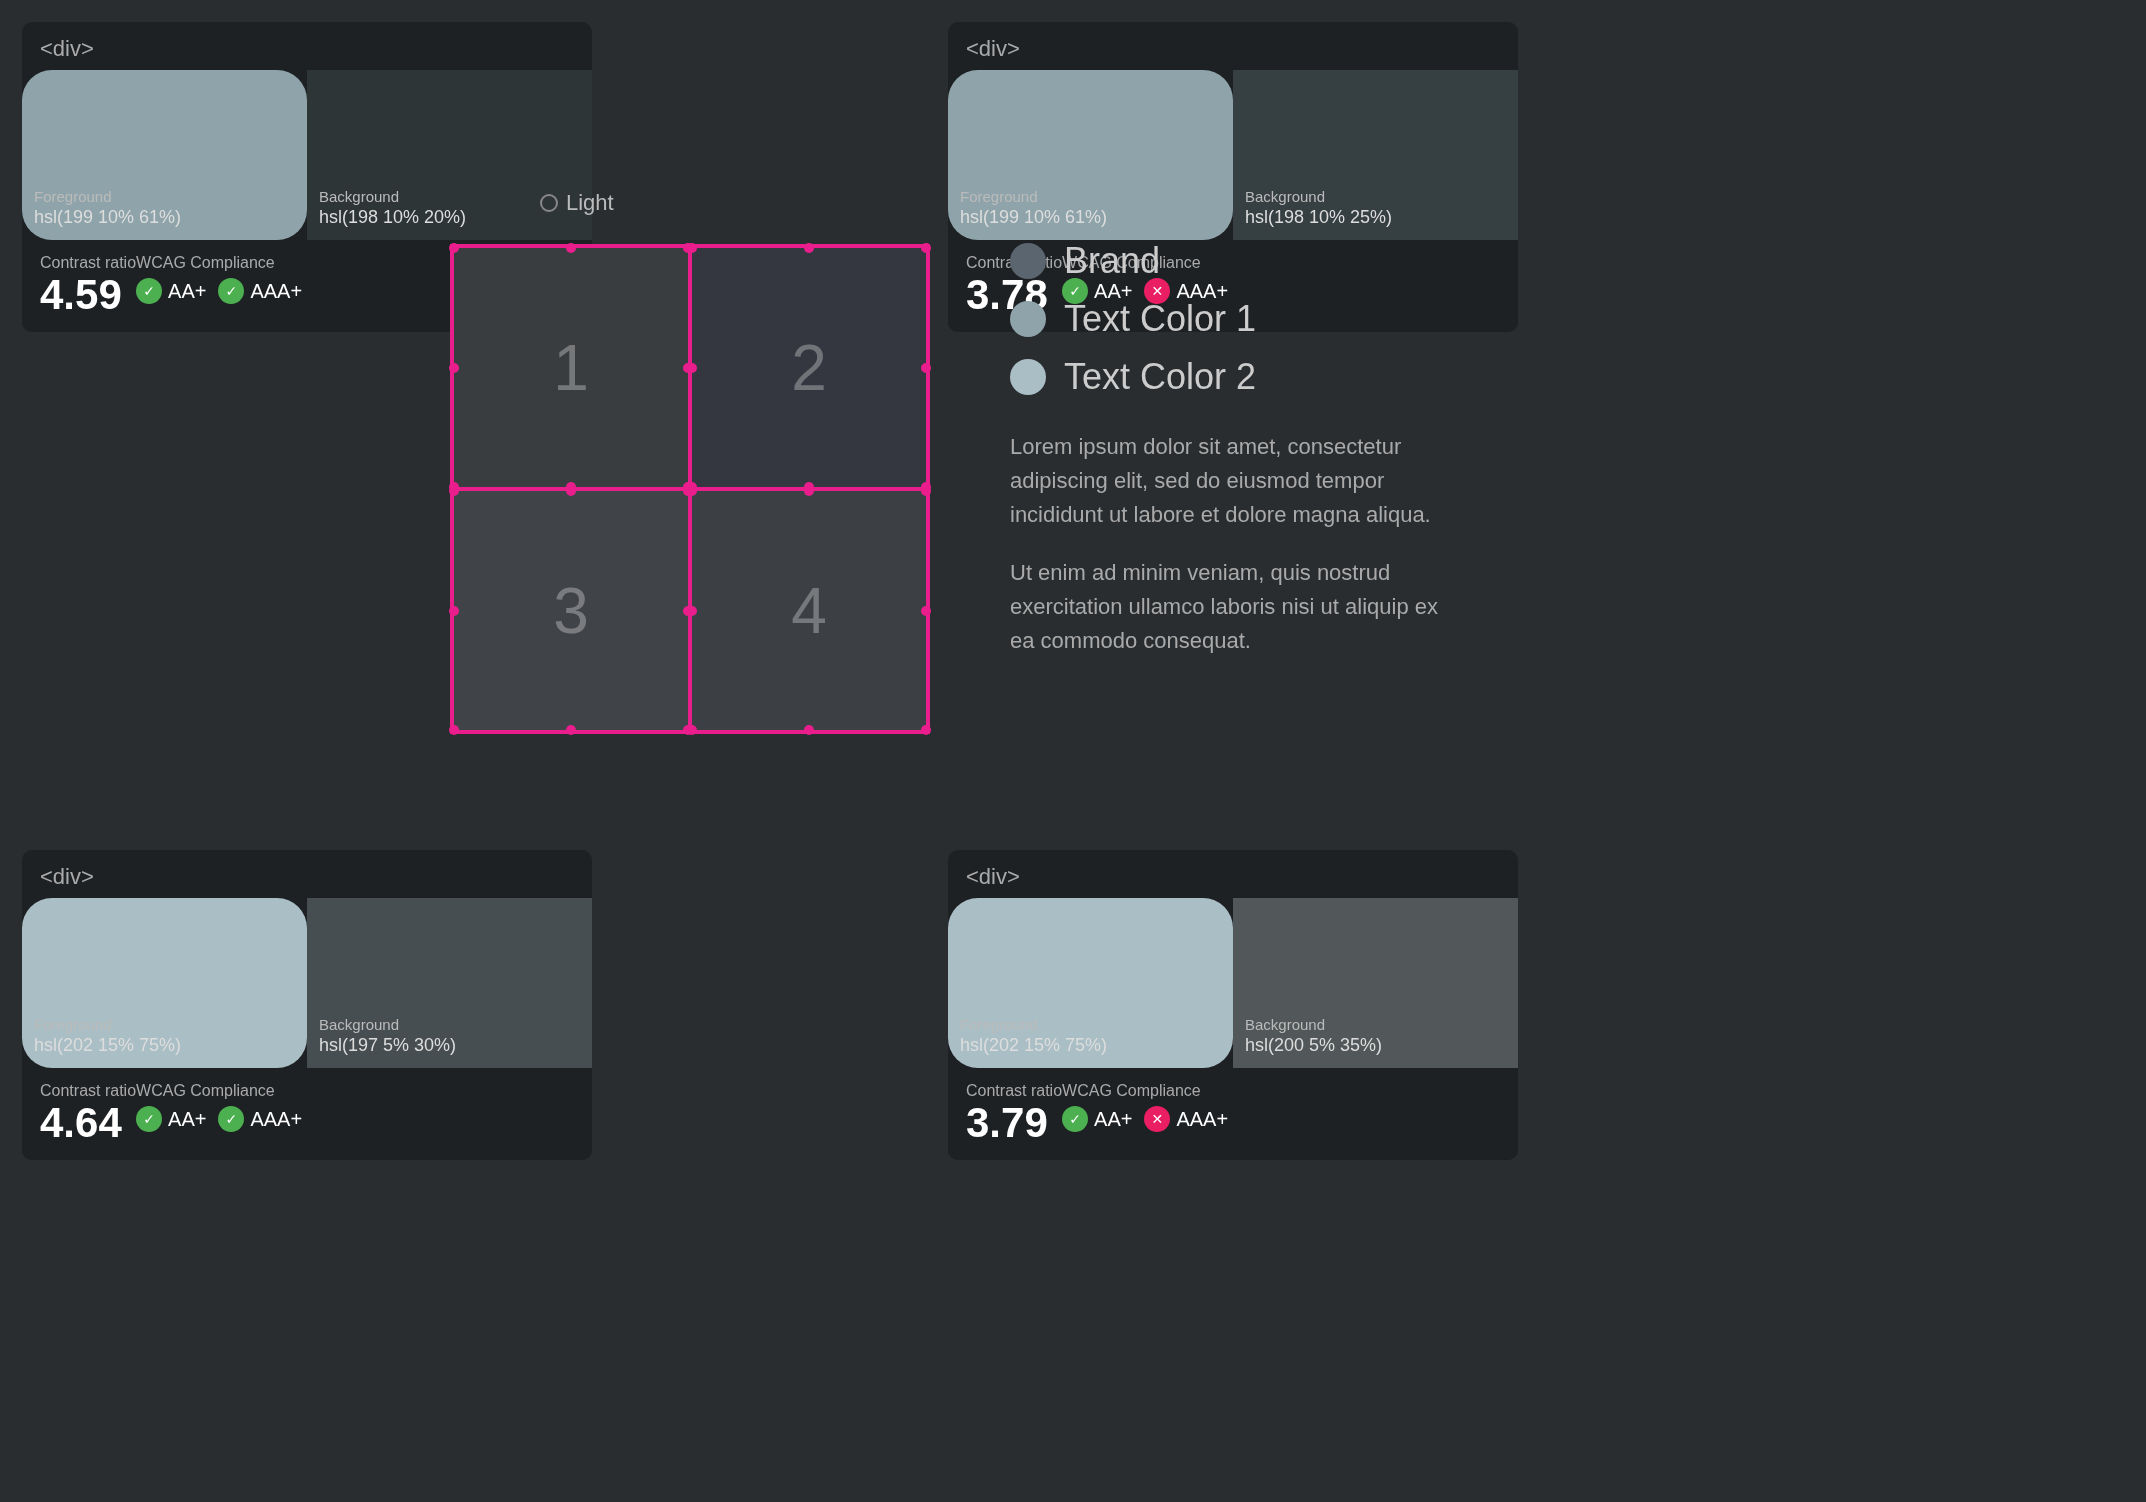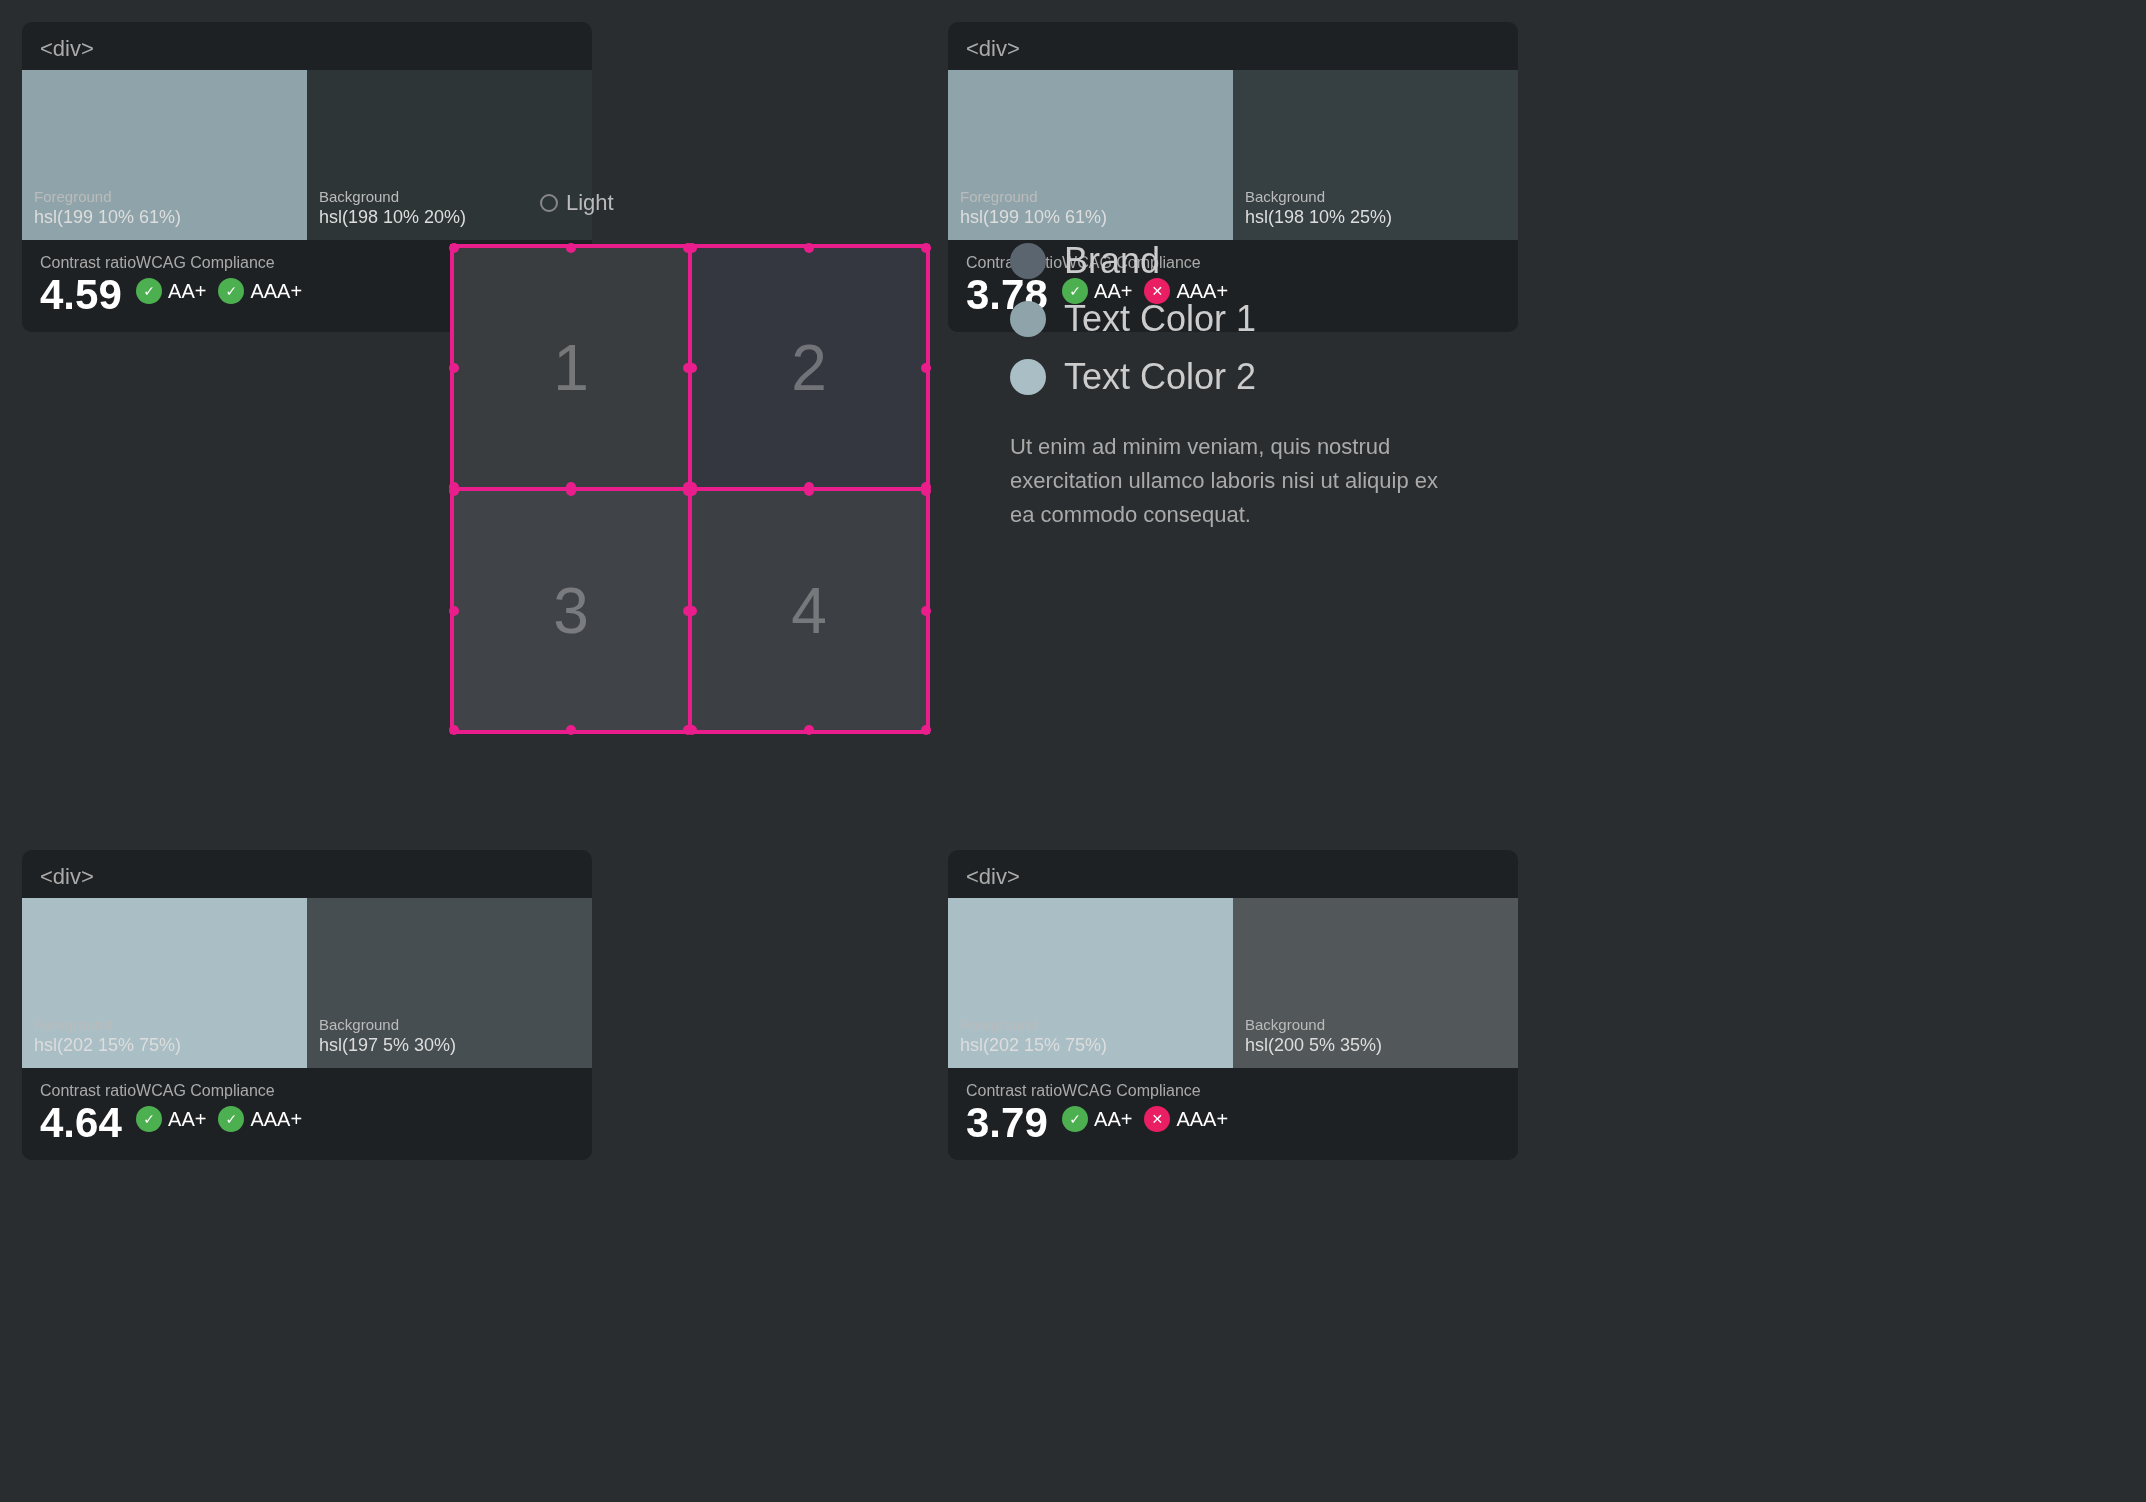--- a/index.html
+++ b/index.html
@@ -34,20 +34,21 @@
     }
 
     .swatch-fg {
       flex: 1;
       display: flex;
       flex-direction: column;
       justify-content: flex-end;
       padding: 12px;
       font-size: 18px;
       color: #ddd;
+      border-radius: 30px;
     }
 
     .swatch-fg small, .swatch-bg small {
       font-size: 15px;
       color: #bbb;
       display: block;
       margin-bottom: 2px;
     }
 
     .swatch-bg {
@@ -462,14 +463,15 @@
     <div class="legend-dot" style="background:#8fa4aa;"></div>
     <span class="legend-label">Text Color 1</span>
   </div>
   <div class="legend-item">
     <div class="legend-dot" style="background:#aabec5;"></div>
     <span class="legend-label">Text Color 2</span>
   </div>
 </div>
 
 <div class="lorem-text">
+  <p>Lorem ipsum dolor sit amet, consectetur adipiscing elit, sed do eiusmod tempor incididunt ut labore et dolore magna aliqua.</p>
   <p>Ut enim ad minim veniam, quis nostrud exercitation ullamco laboris nisi ut aliquip ex ea commodo consequat.</p>
 </div>
 
 </body></html>

